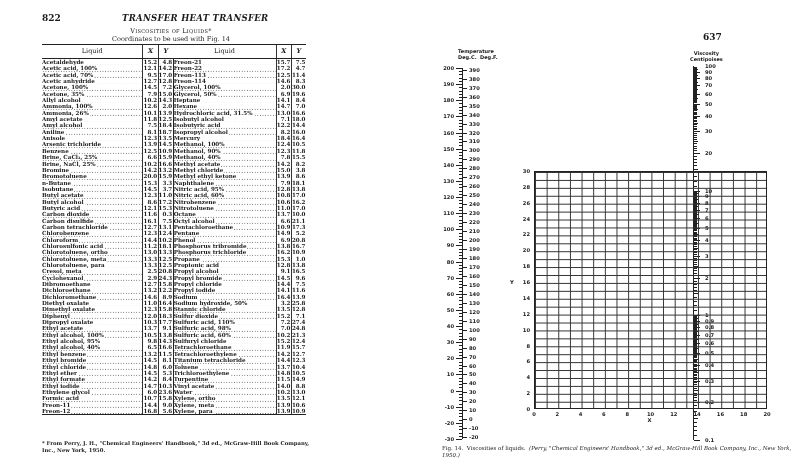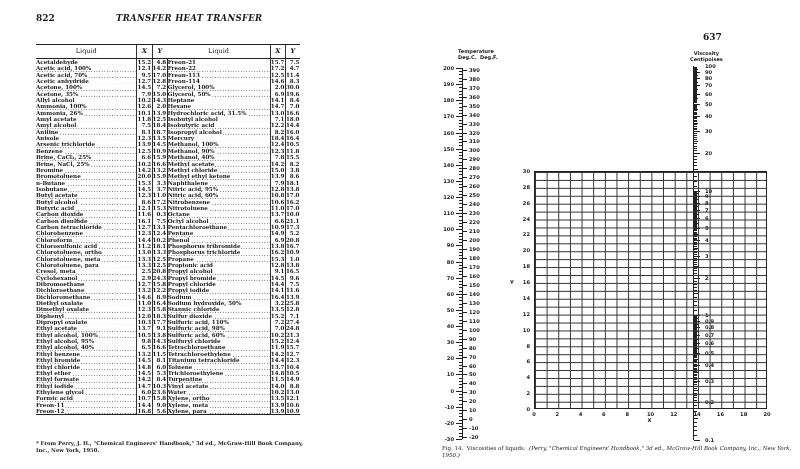--- a/index.html
+++ b/index.html
@@ -1,18 +1,18 @@
 <!DOCTYPE html>
 <html><head>
 <meta charset="utf-8">
 <style>
   html, body { margin:0; padding:0; background:#ffffff; }
   body { width:800px; height:469px; position:relative; overflow:hidden; font-family:"DejaVu Serif","Liberation Serif",serif; color:#1a1a1a; }
   .page { position:absolute; top:0; height:469px; }
-  #left-page { left:0; width:420px; }
+  #left-page { left:6px; width:420px; }
   #right-page { left:420px; width:380px; }
 
   .page-num { position:absolute; font-size:9px; font-weight:bold; }
   .running-head { position:absolute; font-size:8.5px; font-style:italic; font-weight:bold; letter-spacing:0.3px; }
 
   .tbl-title { position:absolute; left:30px; width:270px; text-align:center; font-size:6.5px; line-height:8px; }
   .tbl-title .sc { font-variant:small-caps; letter-spacing:0.3px; }
 
   table.visc { position:absolute; left:36px; top:44px; width:264px; border-collapse:collapse; font-size:5.6px; line-height:6.35px; font-weight:bold; }
   table.visc thead th { font-weight:normal; font-size:6.5px; border-top:1.5px solid #222; border-bottom:1px solid #222; height:13px; padding:0; }
@@ -40,20 +40,24 @@
           background-size:11.65px 100%, 100% 7.93px; }
   .caption { position:absolute; left:22px; top:445px; width:360px; font-size:5.5px; line-height:7px; }
   .caption i { font-style:italic; }
 </style>
 </head>
 <body>
 
 <div class="page" id="left-page">
   <div class="page-num" style="left:36px;top:13px;">822</div>
   <div class="running-head" style="left:116px;top:13px;">TRANSFER HEAT TRANSFER</div>
+  <div class="tbl-title" style="top:27px;">
+    <div class="sc">Viscosities of Liquids*</div>
+    <div>Coordinates to be used with Fig. 14</div>
+  </div>
 
   <table class="visc">
     <thead>
       <tr>
         <th>Liquid</th>
         <th class="xy vline">X</th>
         <th class="xy vline">Y</th>
         <th class="sep">Liquid</th>
         <th class="xy vline">X</th>
         <th class="xy vline">Y</th>

